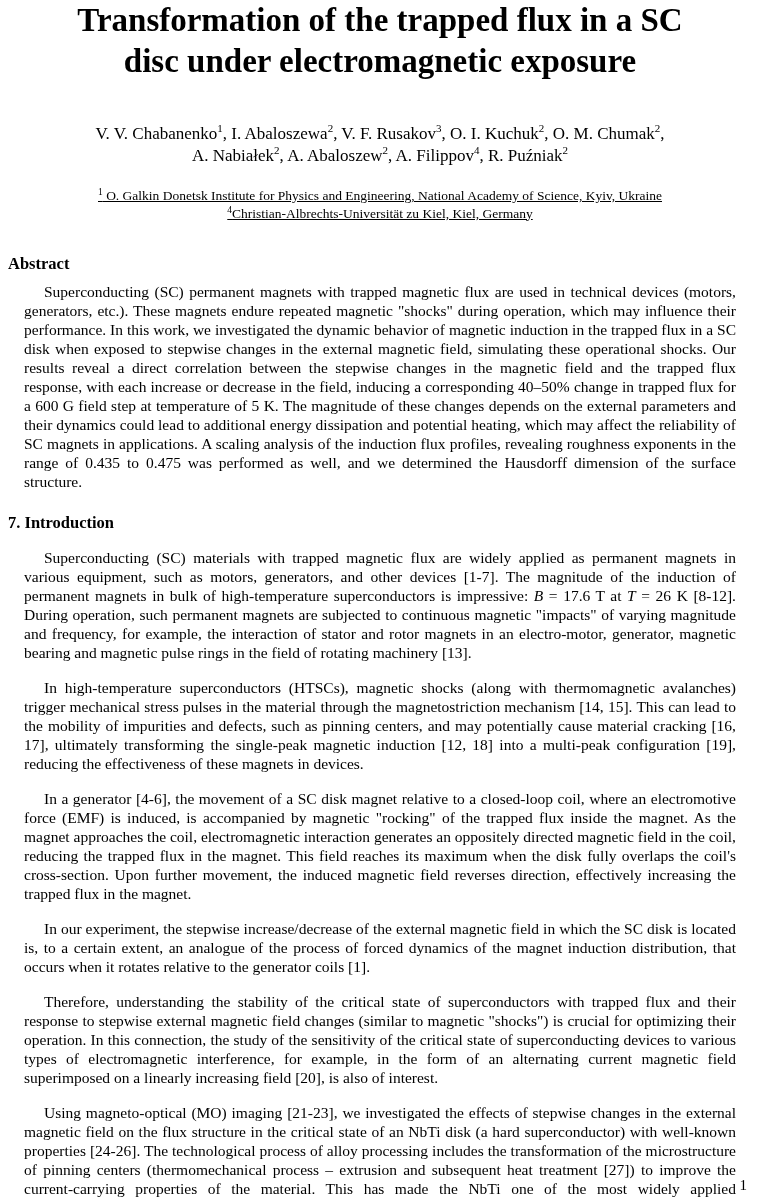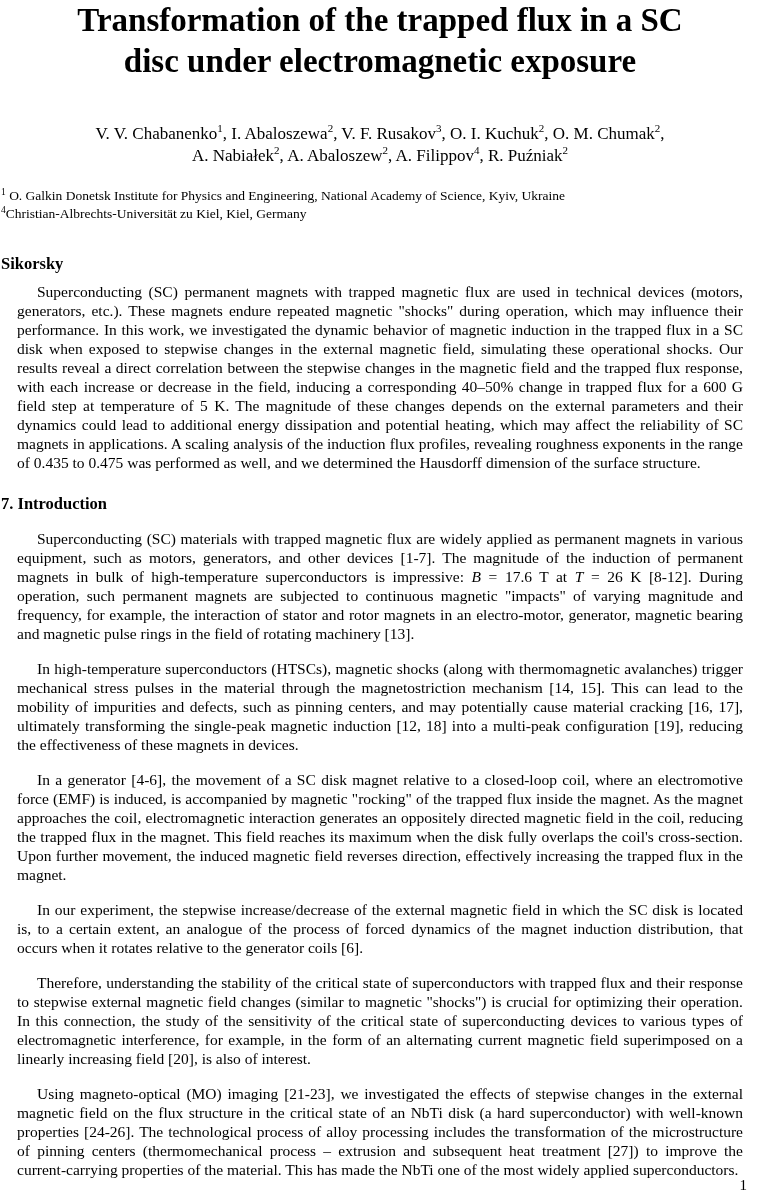--- a/index.html
+++ b/index.html
@@ -5,40 +5,40 @@
   html, body { margin: 0; padding: 0; }
   body {
     width: 760px; height: 1200px;
     background: #ffffff; color: #000000;
     font-family: "Liberation Serif", serif;
     overflow: hidden;
   }
   .page {
     position: relative;
     width: 760px; height: 1200px;
-    padding: 0 1px;
+    padding: 0 8px;
     box-sizing: border-box;
   }
   h1.title {
     margin: 0; padding-top: 0;
     text-align: center;
     font-size: 33px; line-height: 41px;
     font-weight: 700;
   }
   .authors {
     margin-top: 41px;
     text-align: center;
     font-weight: 400;
     font-size: 17px; line-height: 22px;
   }
   .authors sup { font-size: 11px; line-height: 0; }
   .affiliations {
     margin-top: 20px;
-    text-align: left;
-    font-size: 13.5px; line-height: 17.5px;
+    text-align: center;
+    font-size: 13.5px; line-height: 17.5px; text-decoration: underline;
   }
   .affiliations sup { font-size: 9.5px; line-height: 0; }
   .affiliation-line { margin: 0; }
   h2.heading {
     margin: 0;
     font-size: 16.5px; line-height: 19px;
     font-weight: 700;
   }
   .abstract h2.heading { margin-top: 32px; }
   .body {
@@ -63,31 +63,31 @@
   <h1 class="title">Transformation of the trapped flux in a SC<br>disc under electromagnetic exposure</h1>
 
   <div class="authors"><span>V. V. Chabanenko<sup>1</sup>, </span><span>I. Abaloszewa<sup>2</sup>, </span><span>V. F. Rusakov<sup>3</sup>, </span><span>O. I. Kuchuk<sup>2</sup>, </span><span>O. M. Chumak<sup>2</sup>,</span><br><span>A. Nabiałek<sup>2</sup>, </span><span>A. Abaloszew<sup>2</sup>, </span><span>A. Filippov<sup>4</sup>, </span><span>R. Puźniak<sup>2</sup></span></div>
 
   <div class="affiliations">
       <div class="affiliation-line"><sup>1</sup> O. Galkin Donetsk Institute for Physics and Engineering, National Academy of Science, Kyiv, Ukraine</div>
       <div class="affiliation-line"><sup>4</sup>Christian-Albrechts-Universität zu Kiel, Kiel, Germany</div>
     </div>
 
   <section class="abstract">
-    <h2 class="heading">Sikorsky</h2>
+    <h2 class="heading">Abstract</h2>
     <p class="body indent">Superconducting (SC) permanent magnets with trapped magnetic flux are used in technical devices (motors, generators, etc.). These magnets endure repeated magnetic "shocks" during operation, which may influence their performance. In this work, we investigated the dynamic behavior of magnetic induction in the trapped flux in a SC disk when exposed to stepwise changes in the external magnetic field, simulating these operational shocks. Our results reveal a direct correlation between the stepwise changes in the magnetic field and the trapped flux response, with each increase or decrease in the field, inducing a corresponding 40–50% change in trapped flux for a 600 G field step at temperature of 5 K. The magnitude of these changes depends on the external parameters and their dynamics could lead to additional energy dissipation and potential heating, which may affect the reliability of SC magnets in applications. A scaling analysis of the induction flux profiles, revealing roughness exponents in the range of 0.435 to 0.475 was performed as well, and we determined the Hausdorff dimension of the surface structure.</p>
   </section>
 
   <section class="introduction">
     <h2 class="heading">7. Introduction</h2>
     <div>
         <p class="body indent">Superconducting (SC) materials with trapped magnetic flux are widely applied as permanent magnets in various equipment, such as motors, generators, and other devices [1-7]. The magnitude of the induction of permanent magnets in bulk of high-temperature superconductors is impressive: <i>B</i> = 17.6 T at <i>T</i> = 26 K [8-12]. During operation, such permanent magnets are subjected to continuous magnetic "impacts" of varying magnitude and frequency, for example, the interaction of stator and rotor magnets in an electro-motor, generator, magnetic bearing and magnetic pulse rings in the field of rotating machinery [13].</p>
         <p class="body indent">In high-temperature superconductors (HTSCs), magnetic shocks (along with thermomagnetic avalanches) trigger mechanical stress pulses in the material through the magnetostriction mechanism [14, 15]. This can lead to the mobility of impurities and defects, such as pinning centers, and may potentially cause material cracking [16, 17], ultimately transforming the single-peak magnetic induction [12, 18] into a multi-peak configuration [19], reducing the effectiveness of these magnets in devices.</p>
         <p class="body indent">In a generator [4-6], the movement of a SC disk magnet relative to a closed-loop coil, where an electromotive force (EMF) is induced, is accompanied by magnetic "rocking" of the trapped flux inside the magnet. As the magnet approaches the coil, electromagnetic interaction generates an oppositely directed magnetic field in the coil, reducing the trapped flux in the magnet. This field reaches its maximum when the disk fully overlaps the coil's cross-section. Upon further movement, the induced magnetic field reverses direction, effectively increasing the trapped flux in the magnet.</p>
-        <p class="body indent">In our experiment, the stepwise increase/decrease of the external magnetic field in which the SC disk is located is, to a certain extent, an analogue of the process of forced dynamics of the magnet induction distribution, that occurs when it rotates relative to the generator coils [6].</p>
+        <p class="body indent">In our experiment, the stepwise increase/decrease of the external magnetic field in which the SC disk is located is, to a certain extent, an analogue of the process of forced dynamics of the magnet induction distribution, that occurs when it rotates relative to the generator coils [1].</p>
         <p class="body indent">Therefore, understanding the stability of the critical state of superconductors with trapped flux and their response to stepwise external magnetic field changes (similar to magnetic "shocks") is crucial for optimizing their operation. In this connection, the study of the sensitivity of the critical state of superconducting devices to various types of electromagnetic interference, for example, in the form of an alternating current magnetic field superimposed on a linearly increasing field [20], is also of interest.</p>
         <p class="body indent">Using magneto-optical (MO) imaging [21-23], we investigated the effects of stepwise changes in the external magnetic field on the flux structure in the critical state of an NbTi disk (a hard superconductor) with well-known properties [24-26]. The technological process of alloy processing includes the transformation of the microstructure of pinning centers (thermomechanical process – extrusion and subsequent heat treatment [27]) to improve the current-carrying properties of the material. This has made the NbTi one of the most widely applied superconductors.</p>
       </div>
   </section>
 
   <div class="page-number">1</div>
 
 </div>
 
 </body></html>

